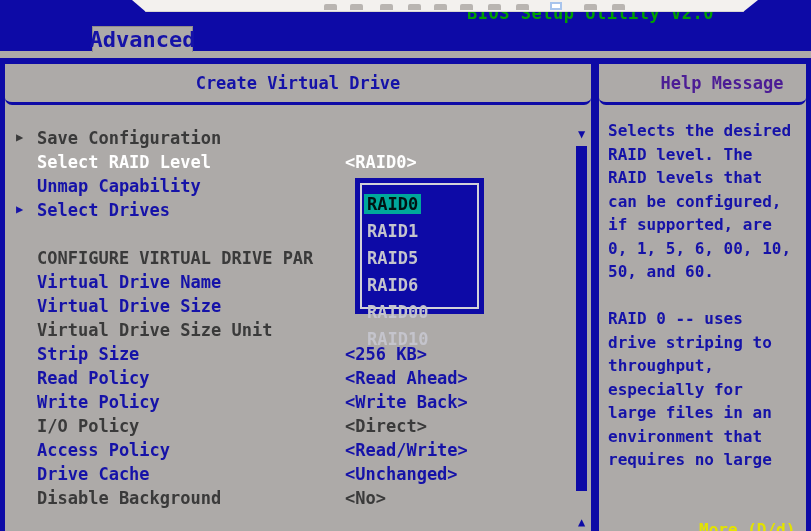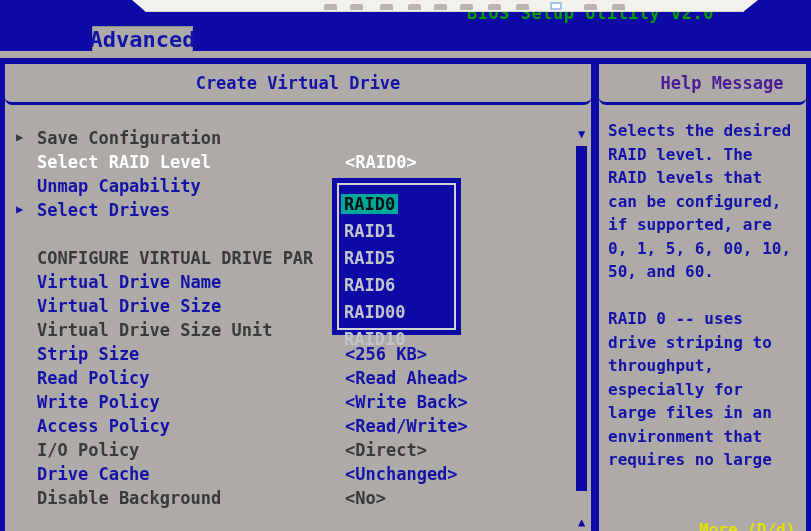--- a/index.html
+++ b/index.html
@@ -54,21 +54,21 @@
   .row:nth-child(4) .value{left:462px;}
   
   .scrollbar{position:absolute;top:64px;bottom:0;right:3px;width:13px;}
   .sb-arrow{position:absolute;left:0;width:13px;height:13px;color:var(--navy,#0d0aa6);
     font-size:12px;line-height:13px;text-align:center;}
   .sb-arrow.down{top:0;}
   .sb-arrow.up{bottom:2px;}
   .sb-thumb{position:absolute;left:1px;top:18px;width:11px;height:345px;background:var(--navy,#0d0aa6);}
   
   .dropdown{
-    position:absolute;left:332px;top:178px;width:129px;height:157px;
+    position:absolute;left:355px;top:178px;width:129px;height:136px;
     background:var(--navy,#0d0aa6);z-index:7;box-sizing:border-box;
   }
   .dropdown .inner-border{position:absolute;left:5px;top:5px;right:5px;bottom:5px;border:2px solid #d2d2d8;}
   .dd-items{position:absolute;left:9px;top:16px;right:9px;}
   .dd-item{height:27px;font-size:17px;color:var(--dropdown-text,#c4c4cc);white-space:pre;}
   .dd-item .txt{padding:0 3px;}
   .dd-item.sel .txt{background:var(--highlight-teal,#00a89b);color:#001212;}
   
   .help-lines{position:absolute;left:9px;top:57px;right:2px;}
   .help-line{height:23.5px;font-size:16px;color:var(--item-blue,#1512a8);white-space:pre;}
@@ -104,22 +104,22 @@
       <div class="row normal"><span class="label">Unmap Capability</span></div>
       <div class="row normal"><span class="arrow">▶</span><span class="label">Select Drives</span></div>
       <div class="row"></div>
       <div class="row dim"><span class="label">CONFIGURE VIRTUAL DRIVE PAR</span></div>
       <div class="row normal"><span class="label">Virtual Drive Name</span></div>
       <div class="row normal"><span class="label">Virtual Drive Size</span></div>
       <div class="row dim"><span class="label">Virtual Drive Size Unit</span></div>
       <div class="row normal"><span class="label">Strip Size</span><span class="value">&lt;256 KB&gt;</span></div>
       <div class="row normal"><span class="label">Read Policy</span><span class="value">&lt;Read Ahead&gt;</span></div>
       <div class="row normal"><span class="label">Write Policy</span><span class="value">&lt;Write Back&gt;</span></div>
+      <div class="row dim"><span class="label">I/O Policy</span><span class="value">&lt;Direct&gt;</span></div>
       <div class="row normal"><span class="label">Access Policy</span><span class="value">&lt;Read/Write&gt;</span></div>
-      <div class="row dim"><span class="label">I/O Policy</span><span class="value">&lt;Direct&gt;</span></div>
       <div class="row normal"><span class="label">Drive Cache</span><span class="value">&lt;Unchanged&gt;</span></div>
       <div class="row dim"><span class="label">Disable Background</span><span class="value">&lt;No&gt;</span></div>
     </div>
   <div class="scrollbar">
     <div class="sb-arrow down">▼</div>
     <div class="sb-thumb"></div>
     <div class="sb-arrow up">▲</div>
   </div>
 </div>
 

